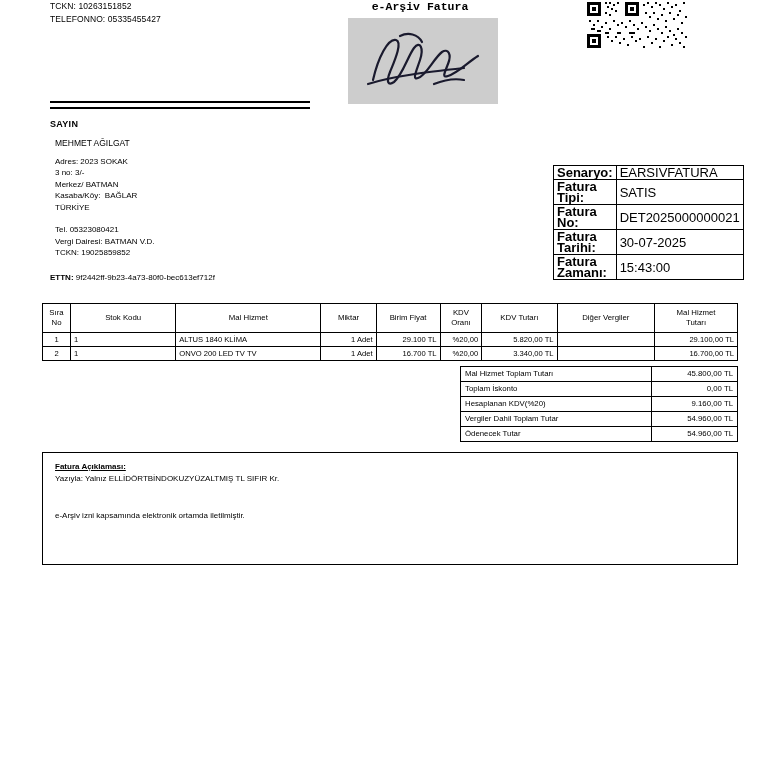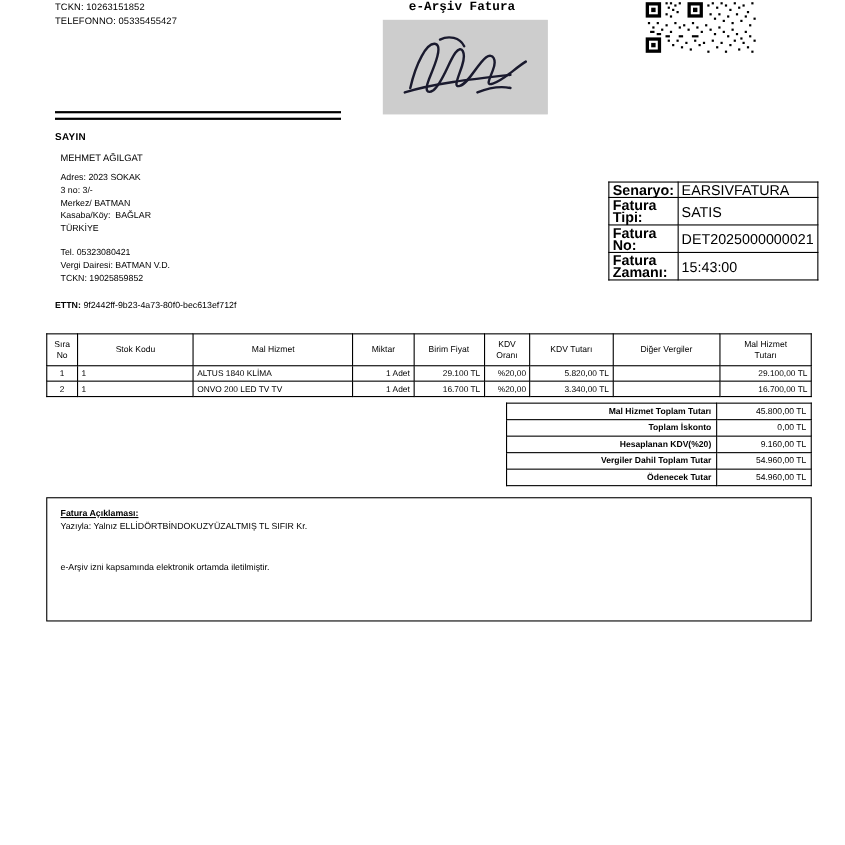--- a/index.html
+++ b/index.html
@@ -164,21 +164,21 @@
     width: 278px;
     border-collapse: collapse;
     font-size: 7.8px;
   }
   .totals td {
     border: 1px solid #000;
     padding: 1px 4px;
     height: 12px;
     line-height: 12px;
   }
-  .totals td.lbl { text-align: right; font-weight: bold; width: 190px; }
+  .totals td.lbl { text-align: left; font-weight: normal; width: 190px; }
   .totals td.val { text-align: right; width: 80px; }
 
   
   .notes {
     position: absolute;
     left: 42px;
     top: 452px;
     width: 696px;
     height: 113px;
     border: 1px solid #000;
@@ -354,20 +354,24 @@
       </tr>
       <tr>
         <td class="k">Fatura Tipi:</td>
         <td class="v">SATIS</td>
       </tr>
       <tr>
         <td class="k">Fatura No:</td>
         <td class="v">DET2025000000021</td>
       </tr>
       <tr>
+        <td class="k">Fatura Tarihi:</td>
+        <td class="v">30-07-2025</td>
+      </tr>
+      <tr>
         <td class="k">Fatura Zamanı:</td>
         <td class="v">15:43:00</td>
       </tr>
     </tbody>
   </table>
 
   <table class="items">
     <thead>
       <tr>
         <th class="c-sira">

